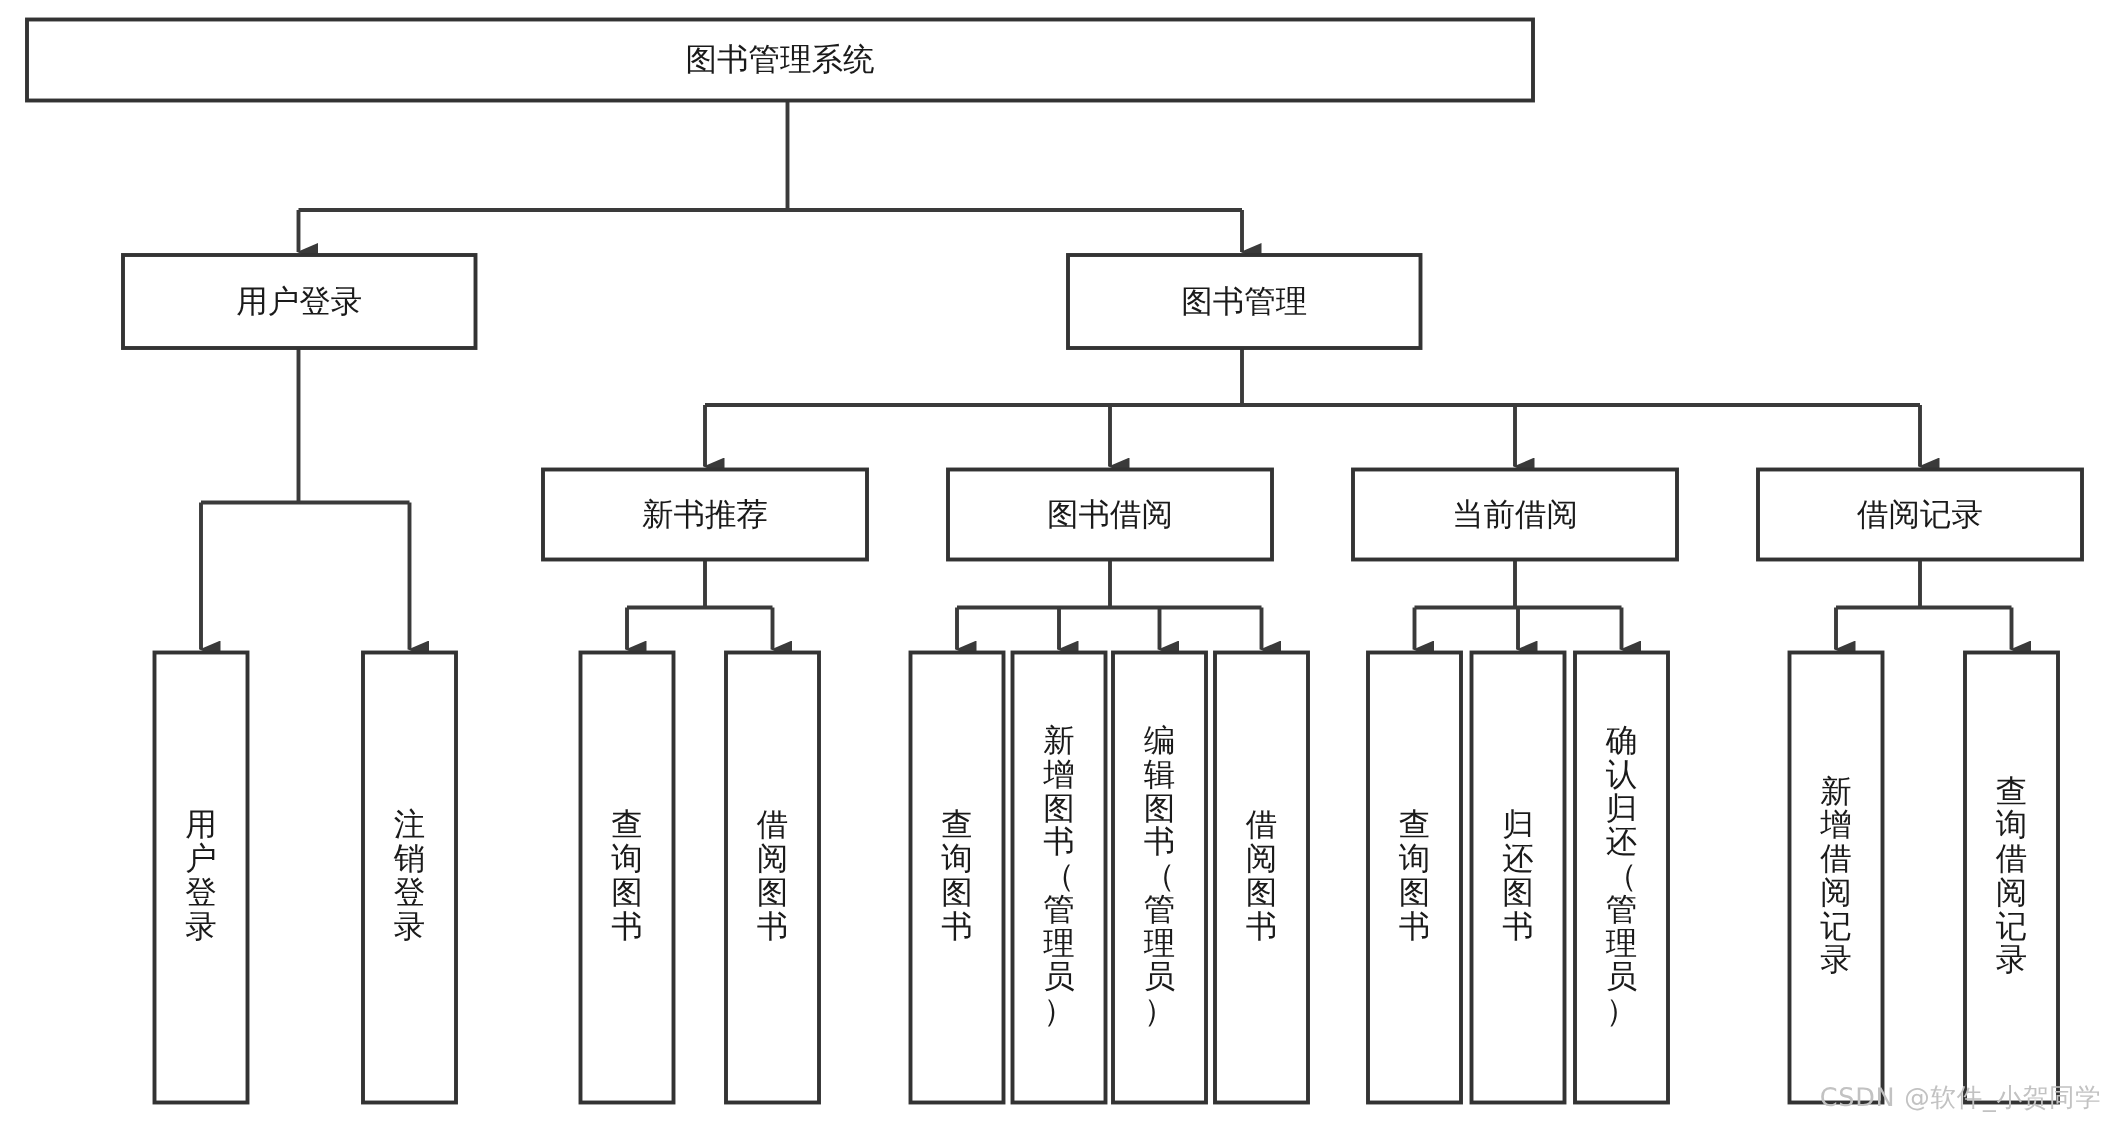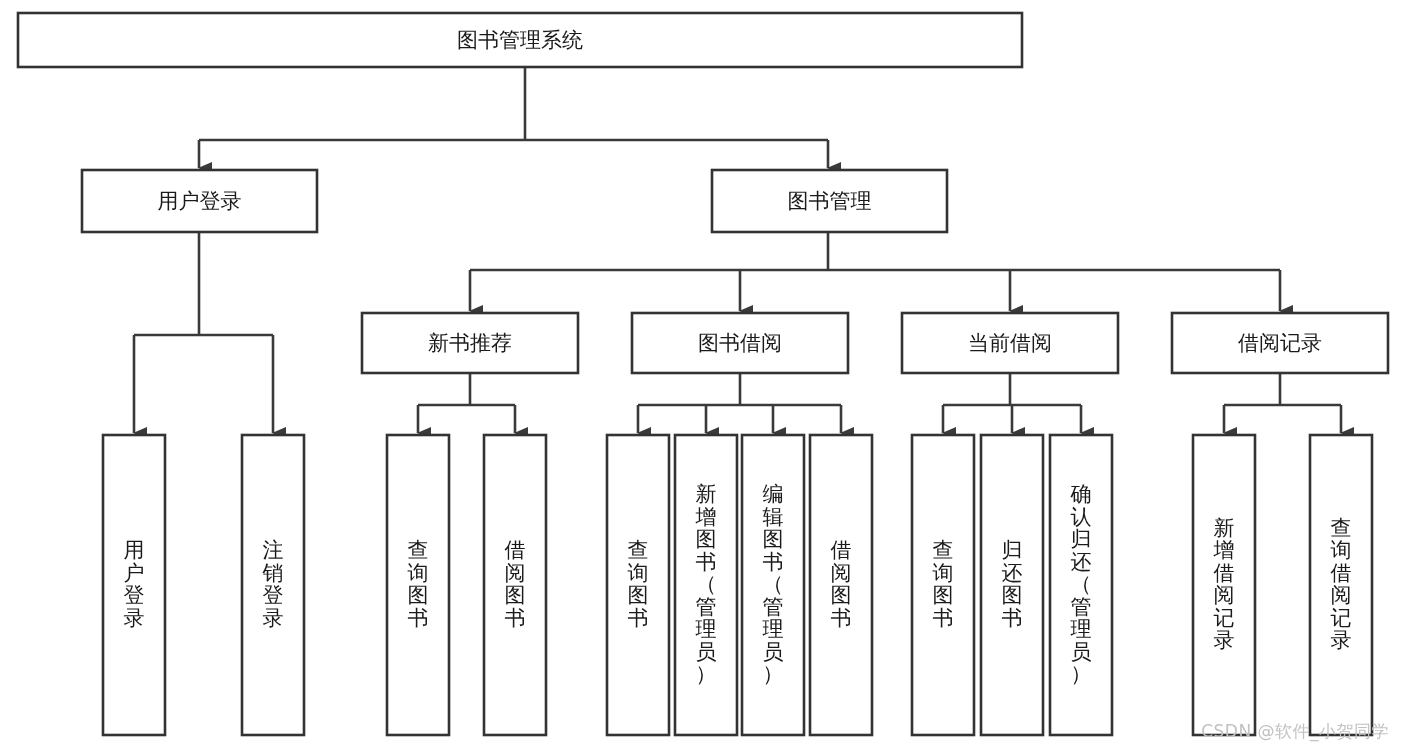--- a/index.html
+++ b/index.html
@@ -58,21 +58,21 @@
   }
   .leaf-label {
     fill: #1a1a1a;
     font-family: "DejaVu Sans", "Liberation Sans", sans-serif;
     font-size: 21px;
     text-anchor: middle;
     dominant-baseline: middle;
   }
   .watermark {
     position: absolute;
-    right: 16px;
+    right: 4px;
     bottom: 4px;
     font-family: "DejaVu Sans", "Liberation Sans", sans-serif;
     font-size: 17px;
     color: #c2c2c2;
     letter-spacing: 0.5px;
     white-space: nowrap;
     user-select: none;
   }
 </style>
 </head>

